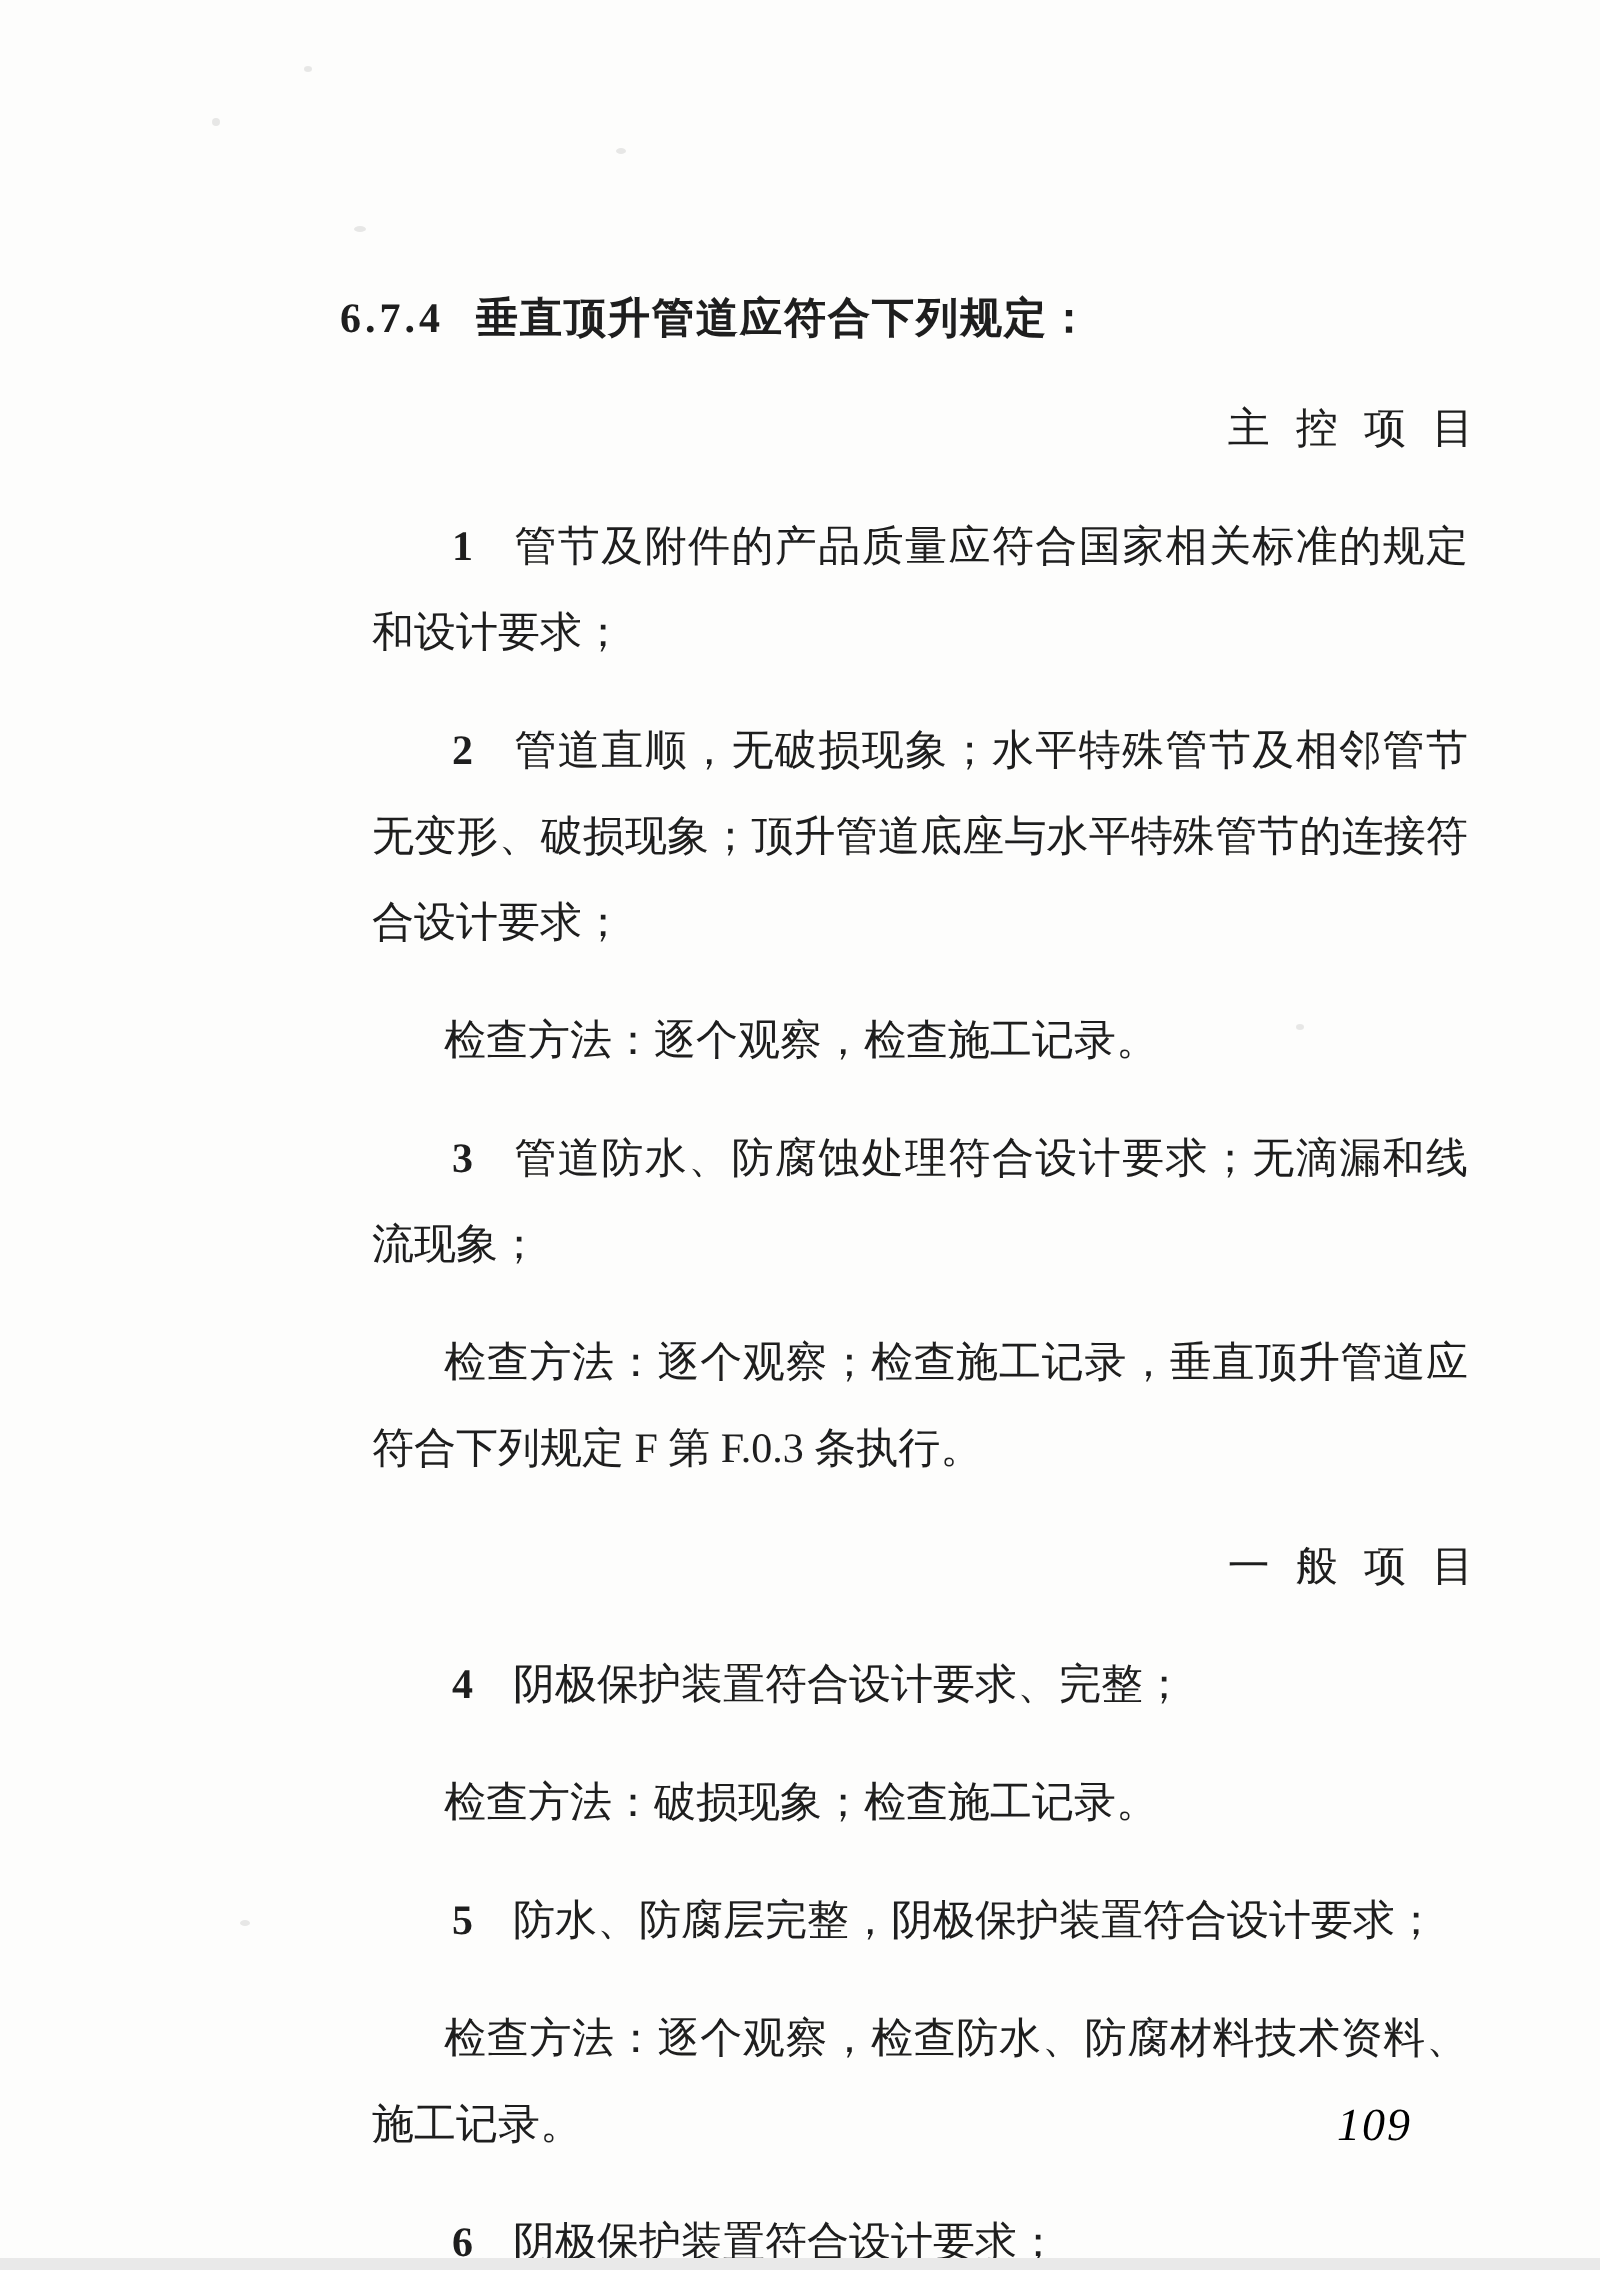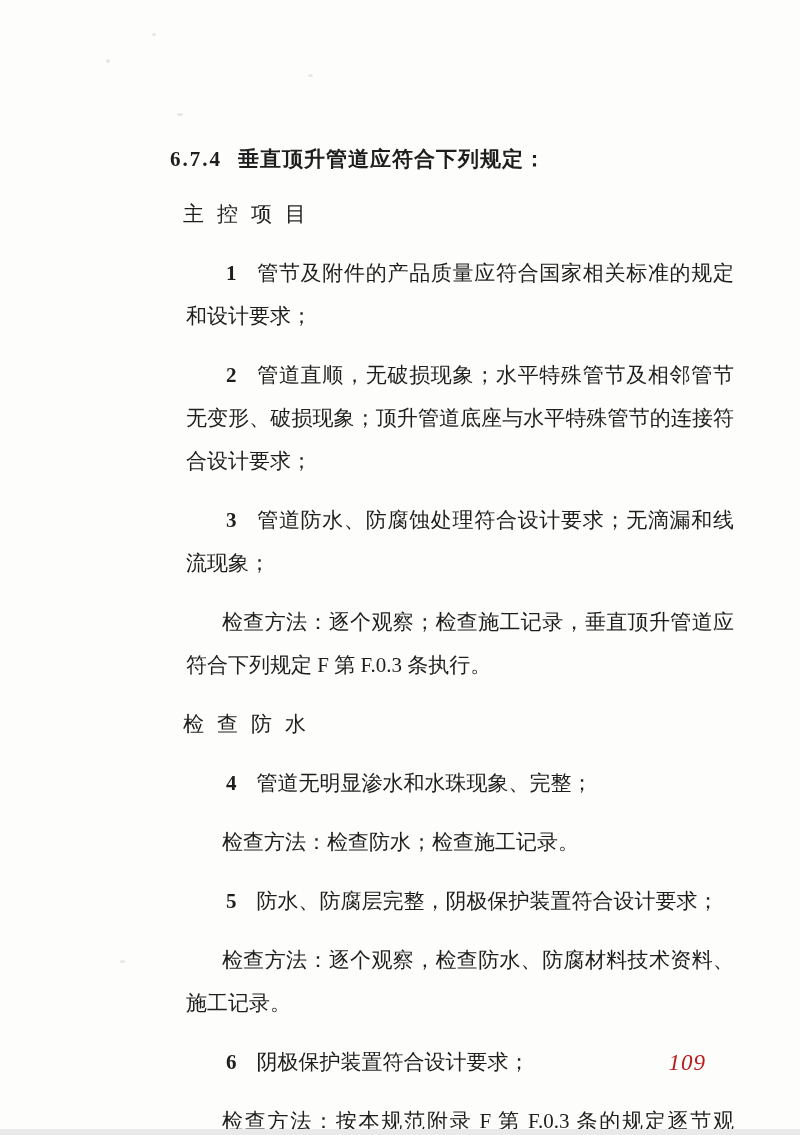--- a/index.html
+++ b/index.html
@@ -32,21 +32,21 @@
     letter-spacing: 1px;
   }
   .sec-num {
     margin-right: 16px;
     letter-spacing: 2px;
   }
   .group-heading {
     margin: 12px 0 8px 0;
     font-size: 21px;
     font-weight: normal;
-    text-align: left;
+    text-align: right;
     letter-spacing: 0.62em;
     text-indent: 0.62em;
     line-height: 43px;
   }
   .para {
     margin: 16px;
     text-indent: 40px;
   }
   .para .num {
     font-weight: bold;
@@ -54,21 +54,21 @@
   }
   .para.method {
     text-indent: 36px;
   }
   .page-number {
     position: absolute;
     top: 1050px;
     right: 94px;
     font-size: 23px;
     font-style: italic;
-    color: #b91c1c;
+    color: #000000;
     letter-spacing: 1px;
   }
   .speck {
     position: absolute;
     border-radius: 50%;
     background: #9a9a9a;
     opacity: 0.22;
   }
 </style>
 </head>
@@ -87,30 +87,31 @@
 
     <p class="section-heading"><span class="sec-num">6.7.4</span><span class="sec-title">垂直顶升管道应符合下列规定：</span></p>
 
     <h3 class="group-heading">主控项目</h3>
 
     <p class="para item"><span class="num">1</span><span class="txt">管节及附件的产品质量应符合国家相关标准的规定和设计要求；</span></p>
 
 
     <p class="para item"><span class="num">2</span><span class="txt">管道直顺，无破损现象；水平特殊管节及相邻管节无变形、破损现象；顶升管道底座与水平特殊管节的连接符合设计要求；</span></p>
 
+    <p class="para method"><span class="txt">检查方法：逐个观察，检查施工记录。</span></p>
 
     <p class="para item"><span class="num">3</span><span class="txt">管道防水、防腐蚀处理符合设计要求；无滴漏和线流现象；</span></p>
 
     <p class="para method"><span class="txt">检查方法：逐个观察；检查施工记录，垂直顶升管道应符合下列规定 F 第 F.0.3 条执行。</span></p>
 
-    <h3 class="group-heading">检查防水</h3>
+    <h3 class="group-heading">一般项目</h3>
 
-    <p class="para item"><span class="num">4</span><span class="txt">管道无明显渗水和水珠现象、完整；</span></p>
+    <p class="para item"><span class="num">4</span><span class="txt">阴极保护装置符合设计要求、完整；</span></p>
 
-    <p class="para method"><span class="txt">检查方法：检查防水；检查施工记录。</span></p>
+    <p class="para method"><span class="txt">检查方法：破损现象；检查施工记录。</span></p>
 
     <p class="para item"><span class="num">5</span><span class="txt">防水、防腐层完整，阴极保护装置符合设计要求；</span></p>
 
     <p class="para method"><span class="txt">检查方法：逐个观察，检查防水、防腐材料技术资料、施工记录。</span></p>
 
     <p class="para item"><span class="num">6</span><span class="txt">阴极保护装置符合设计要求；</span></p>
 
     <p class="para method"><span class="txt">检查方法：按本规范附录 F 第 F.0.3 条的规定逐节观察。</span></p>
 
   </main>

